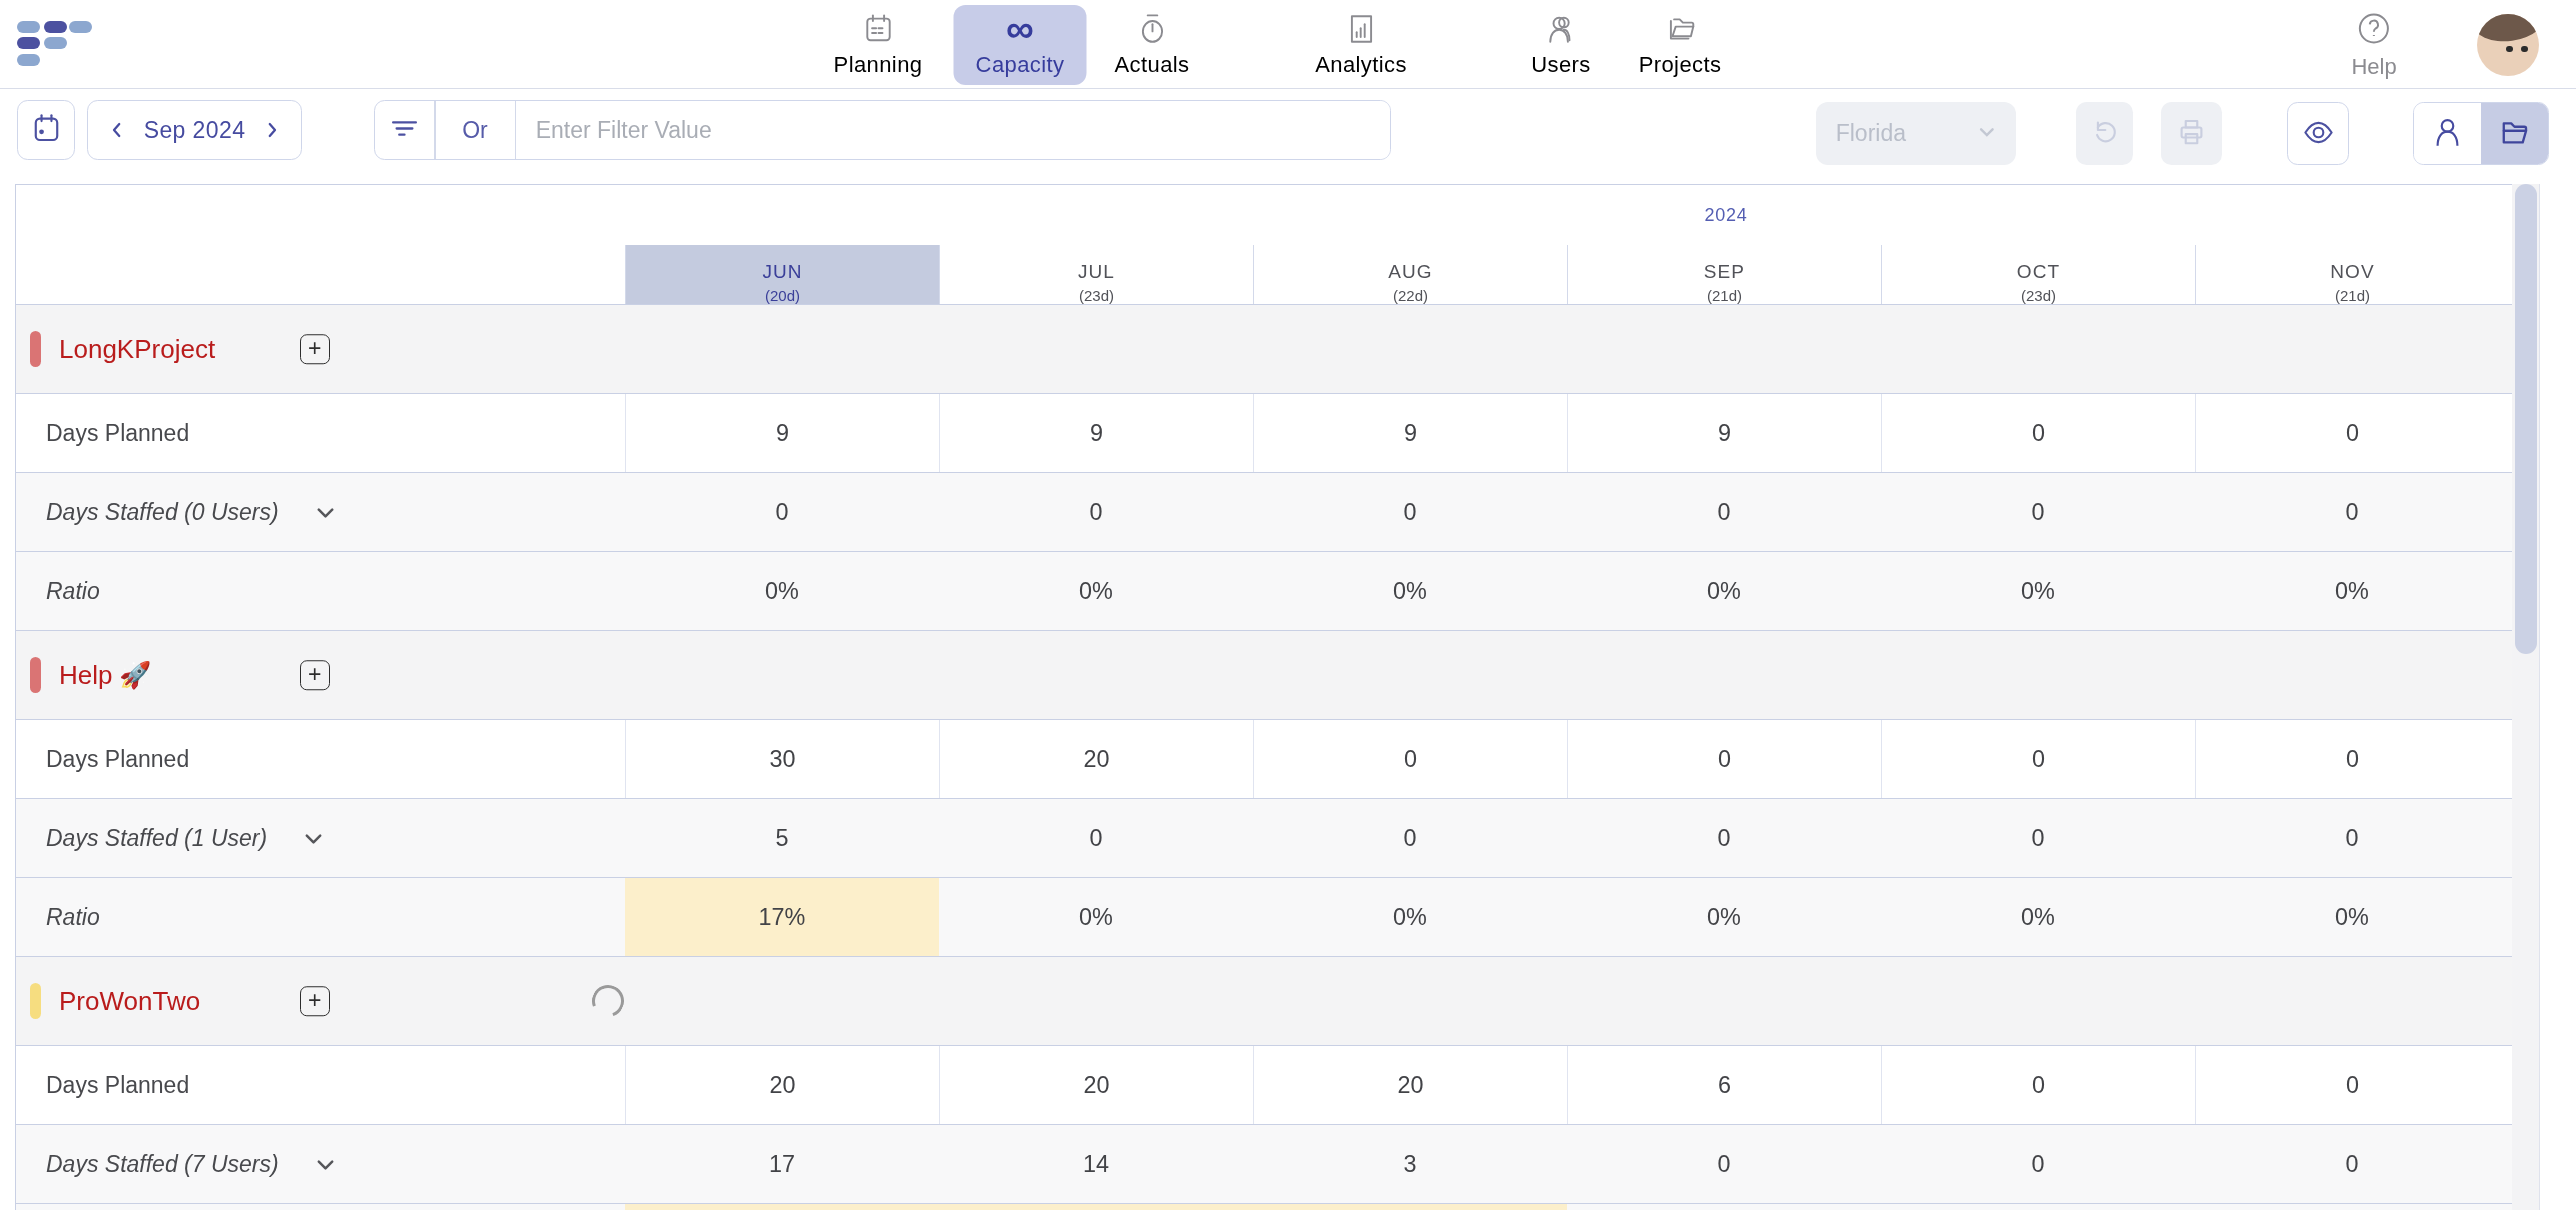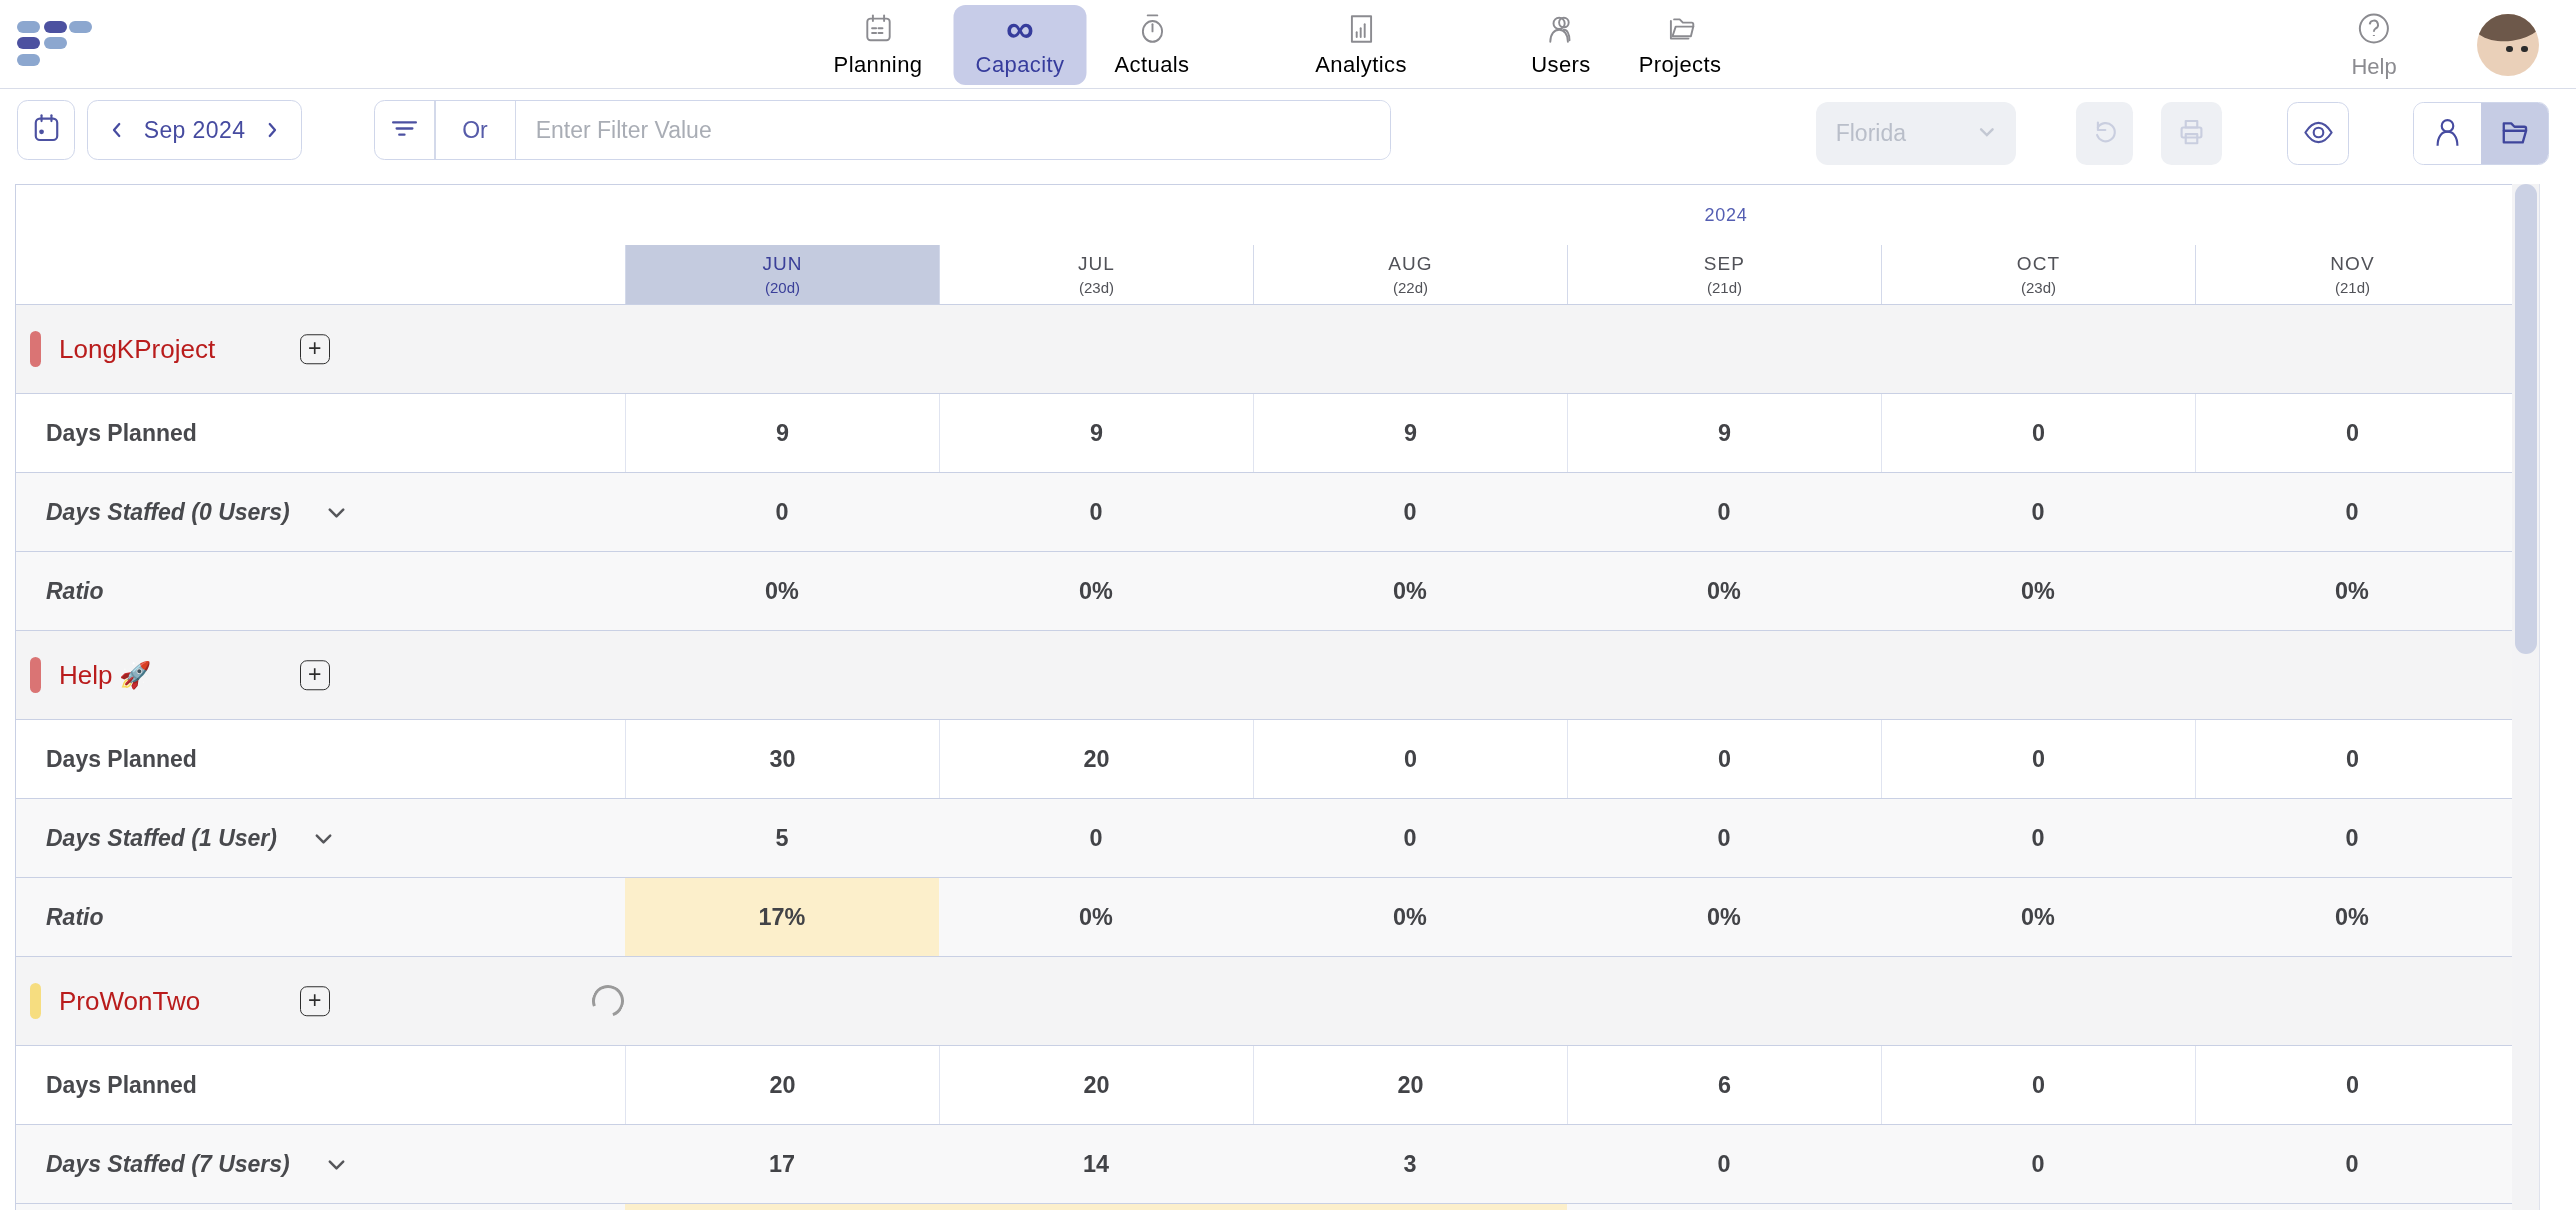--- a/index.html
+++ b/index.html
@@ -88,40 +88,40 @@
            border-top:1.5px solid #c9d0e4; border-left:1.5px solid #c9d0e4; overflow:hidden; background:#fff; }
   .content { position:absolute; left:0; top:0; width:2497px; }
 
   .year-row { position:relative; height:60px; background:#fff; }
   .year-label { position:absolute; left:1710px; top:50%; transform:translate(-50%,-50%);
                 font-size:18px; color:#545eb2; letter-spacing:0.8px; }
 
   .month-row { display:flex; height:59px; }
   .month-spacer { width:609px; }
   .month-cell { width:314px; border-left:1.5px solid #d3d9ea; display:flex; flex-direction:column;
-                align-items:center; justify-content:center; gap:3.8px; color:#515258; cursor:pointer; }
+                align-items:center; justify-content:flex-end; gap:3.8px; color:#515258; cursor:pointer; }
   .month-cell .m-name { font-size:19px; letter-spacing:1.1px; }
   .month-cell .m-days { font-size:15px; }
   .month-cell.hl { background:#c4cbdf; color:#3a3f99; }
 
   .section-header { position:relative; height:89px; background:#f4f4f5; border-top:1.5px solid #c9d0e4;
                     display:flex; align-items:center; }
   .proj-pill { position:absolute; left:13.6px; top:50%; transform:translateY(-50%);
                width:11.3px; height:36px; border-radius:6px; }
   .pill-red { background:#da7474; } .pill-yellow { background:#f6dd80; }
   .proj-title { margin-left:43px; font-size:26px; color:#b91c1c; }
   .add-btn { position:absolute; left:284px; top:50%; transform:translateY(-50%); width:29.5px; height:29.5px;
              border:1.9px solid #2d2d2d; border-radius:6.8px; background:transparent; display:flex;
              align-items:center; justify-content:center; font-size:23px; color:#2d2d2d; cursor:pointer;
              line-height:1; font-family:"Liberation Sans", sans-serif; }
   .spinner { position:absolute; left:576px; top:50%; transform:translateY(-50%) rotate(25deg);
              width:32px; height:32px; border-radius:50%;
              border:3px solid #9a9a9a; border-bottom-color:transparent; }
 
-  .data-row { display:flex; height:79px; border-top:1.5px solid #c9d0e4;font-weight:bold; }
+  .data-row { display:flex; height:79px; border-top:1.5px solid #c9d0e4; }
   .row-white { background:#fff; }
   .row-gray { background:#f8f8f9; }
   .label-cell { width:609px; display:flex; align-items:center; padding-left:30px;
                 font-size:23px; color:#48494d; }
   .label-cell.ital { font-style:italic; }
   .exp-chev { margin-left:35px; display:flex; align-items:center; cursor:pointer; }
   .exp-chev svg { stroke:#55565a; fill:none; stroke-width:2.6; stroke-linecap:round; stroke-linejoin:round; }
   .val-cell { width:314px; display:flex; align-items:center; justify-content:center;
               font-size:23.4px; color:#424347; cursor:pointer; }
   .row-white .val-cell { border-left:1.5px solid #e0e4f0; }

